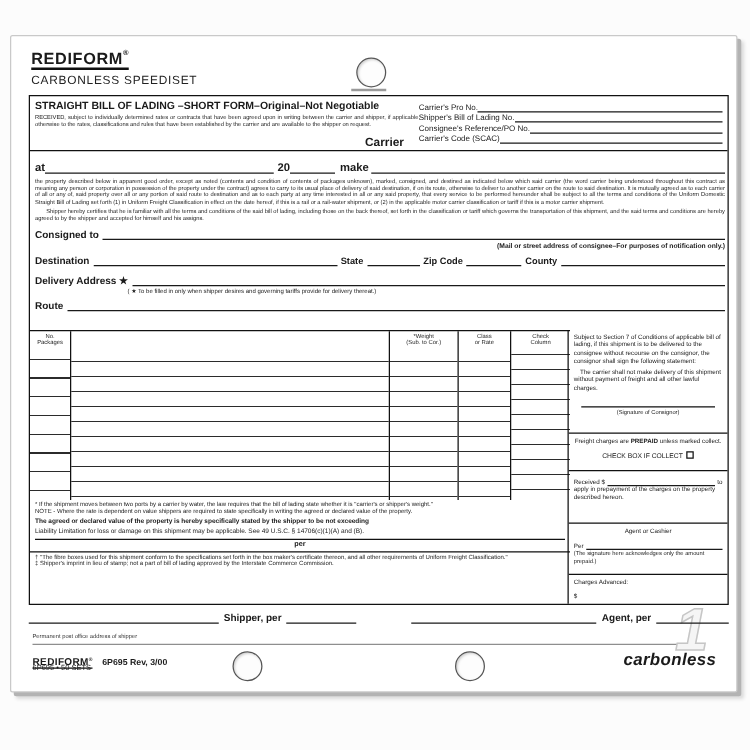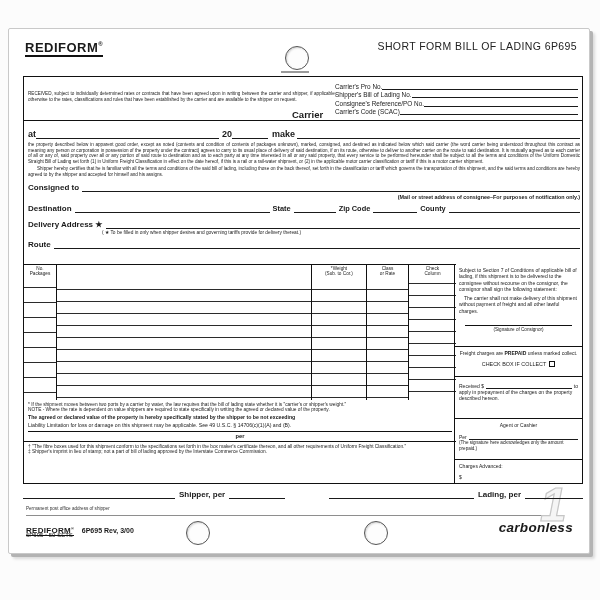--- a/index.html
+++ b/index.html
@@ -56,30 +56,31 @@
   .dash { background:#9a9a9a; height:2px; }
   .spacer { border-bottom:none !important; }
 </style>
 </head>
 <body>
 
 <div class="paper">
 
   <div class="abs" style="left:16px; top:9px;">
     <div><span class="brand"><span>REDIFORM</span><span class="reg">®</span></span></div>
+    <div class="brand-sub">CARBONLESS SPEEDISET</div>
   </div>
   <div class="abs prod-title" style="right:12px; top:11px;">
-    <div>SHORT FORM BILL OF LADING 6P695</div>
   </div>
   <div class="abs hole" style="left:276px; top:17px;"></div>
   <div class="abs dash" style="left:272px; top:42px; width:28px;"></div>
 
   <div class="formbox">
 
     <div class="hdr-band">
+      <div class="form-title">STRAIGHT BILL OF LADING –SHORT FORM–Original–Not Negotiable</div>
       <div class="received">RECEIVED, subject to individually determined rates or contracts that have been agreed upon in writing between the carrier and shipper, if applicable, otherwise to the rates, classifications and rules that have been established by the carrier and are available to the shipper on request.</div>
       <div class="hdr-fields">
         <div class="hf-row">
             <span>Carrier's Pro No.</span>
             <span class="wl"></span>
           </div>
         <div class="hf-row">
             <span>Shipper's Bill of Lading No.</span>
             <span class="wl"></span>
           </div>
@@ -211,21 +212,21 @@
   </div>
 
   <div class="abs ghost1" style="left:531px; top:452px; z-index:1;">1</div>
 
   <div class="row footer-sign">
     <span class="wl" style="flex:0 0 152px;"></span>
     <span class="lbl8" style="margin:0 4px;">Shipper, per</span>
     <span class="wl" style="flex:0 0 56px;"></span>
     <span class="wl spacer" style="flex:0 0 44px;"></span>
     <span class="wl"></span>
-    <span class="lbl8" style="margin:0 4px;">Lading, per</span>
+    <span class="lbl8" style="margin:0 4px;">Agent, per</span>
     <span class="wl" style="flex:0 0 58px;"></span>
   </div>
   <div class="abs addr-note" style="left:17px; top:477px;">Permanent post office address of shipper</div>
   <div class="rule"></div>
 
   <div class="abs" style="left:17px; top:490px;">
     <span class="brand-sm"><span>REDIFORM</span><span class="reg" style="font-size:4px;">®</span></span>
     <span style="font-weight:bold; font-size:7px; margin-left:3px;">6P695  Rev, 3/00</span>
   </div>
   <div class="abs" style="left:17px; top:503px; font-size:6px;">6P695 • 50 SETS</div>

